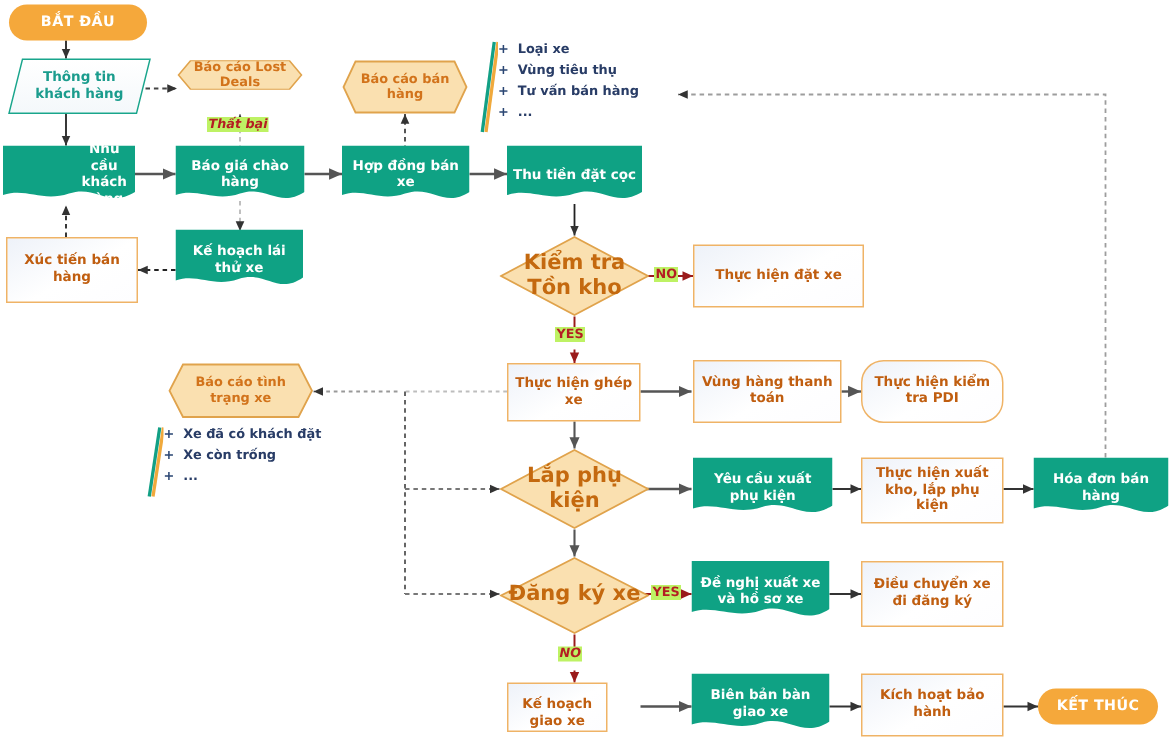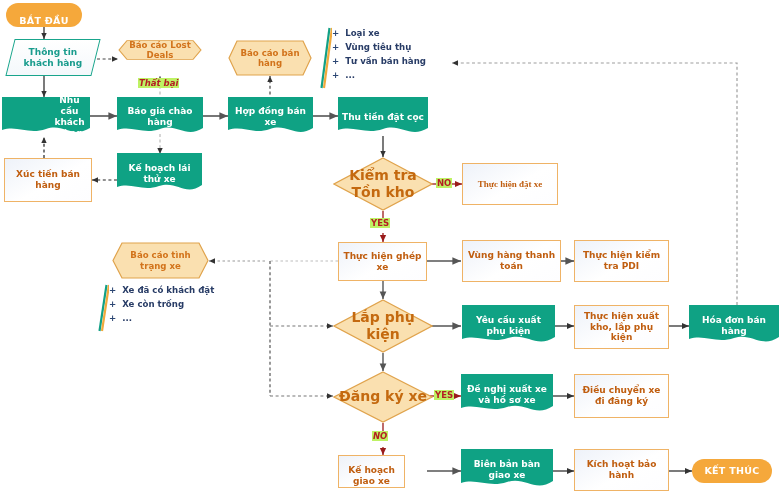--- a/index.html
+++ b/index.html
@@ -129,21 +129,21 @@
       <path d="M669,471 L692,471" stroke="#333" stroke-width="1.3" marker-end="url(#ah)"></path>
 
       <path d="M338,261 L270,261" stroke="#bdbdbd" stroke-dasharray="2.5,2.5"></path>
       <path d="M270,261 L270,396" stroke="#555" stroke-dasharray="3,2.6"></path>
       <path d="M270,326 L333,326" stroke="#777" stroke-dasharray="3,2.6" marker-end="url(#ah)"></path>
       <path d="M270,396 L333,396" stroke="#777" stroke-dasharray="3,2.6" marker-end="url(#ah)"></path>
       <path d="M265,261 L209,261" stroke="#999" stroke-dasharray="2.5,2.5" marker-end="url(#ah)"></path>
     </g>
   </svg>
 
-  <div class="node pill" style="left:6px;top:3px;width:76px;height:24px;align-items:flex-end;">
+  <div class="node pill" style="left:6px;top:3px;width:92px;height:24px;">
     <span>BẮT ĐẦU</span>
   </div>
 
   <div class="node para" style="left:10px;top:39px;width:86px;height:37px;">
     <span>Thông tin khách hàng</span>
   </div>
 
   <div class="node hex" style="left:118px;top:40px;width:84px;height:20px;">
     <svg class="bg" viewBox="0 0 84 36" preserveAspectRatio="none">
       <polygon points="9,1 75,1 83,18 75,35 9,35 1,18" fill="#FAE0B0" stroke="#E0A34C" stroke-width="1.2"></polygon>
@@ -197,40 +197,40 @@
     <span>Xúc tiến bán hàng</span>
   </div>
 
   <div class="node dia" style="left:333px;top:157px;width:100px;height:54px;">
     <svg class="bg" viewBox="0 0 100 54" preserveAspectRatio="none">
       <polygon points="50,1 99,27 50,53 1,27" fill="#FAE0B0" stroke="#E0A34C" stroke-width="1.2"></polygon>
     </svg>
     <span>Kiểm tra Tồn kho</span>
   </div>
 
-  <div class="node proc" style="left:462px;top:163px;width:96px;height:42px;font-family:Liberation Serif, serif;">
+  <div class="node proc" style="left:462px;top:163px;width:114px;height:42px;">
     <span>Thực hiện đặt xe</span>
   </div>
 
   <div class="node hex" style="left:112px;top:242px;width:97px;height:37px;">
     <svg class="bg" viewBox="0 0 97 37" preserveAspectRatio="none">
       <polygon points="10,1 87,1 96,18.5 87,36 10,36 1,18.5" fill="#FAE0B0" stroke="#E0A34C" stroke-width="1.2"></polygon>
     </svg>
     <span>Báo cáo tình trạng xe</span>
   </div>
 
   <div class="node proc" style="left:338px;top:242px;width:89px;height:39px;">
     <span>Thực hiện ghép xe</span>
   </div>
 
   <div class="node proc" style="left:462px;top:240px;width:99px;height:42px;">
     <span>Vùng hàng thanh toán</span>
   </div>
 
-  <div class="node proc" style="left:574px;top:240px;width:95px;height:42px;">
+  <div class="node proc" style="left:574px;top:240px;width:95px;height:42px;border-radius:15px;">
     <span>Thực hiện kiểm tra PDI</span>
   </div>
 
   <div class="node dia" style="left:333px;top:299px;width:100px;height:54px;">
     <svg class="bg" viewBox="0 0 100 54" preserveAspectRatio="none">
       <polygon points="50,1 99,27 50,53 1,27" fill="#FAE0B0" stroke="#E0A34C" stroke-width="1.2"></polygon>
     </svg>
     <span>Lắp phụ kiện</span>
   </div>
 

